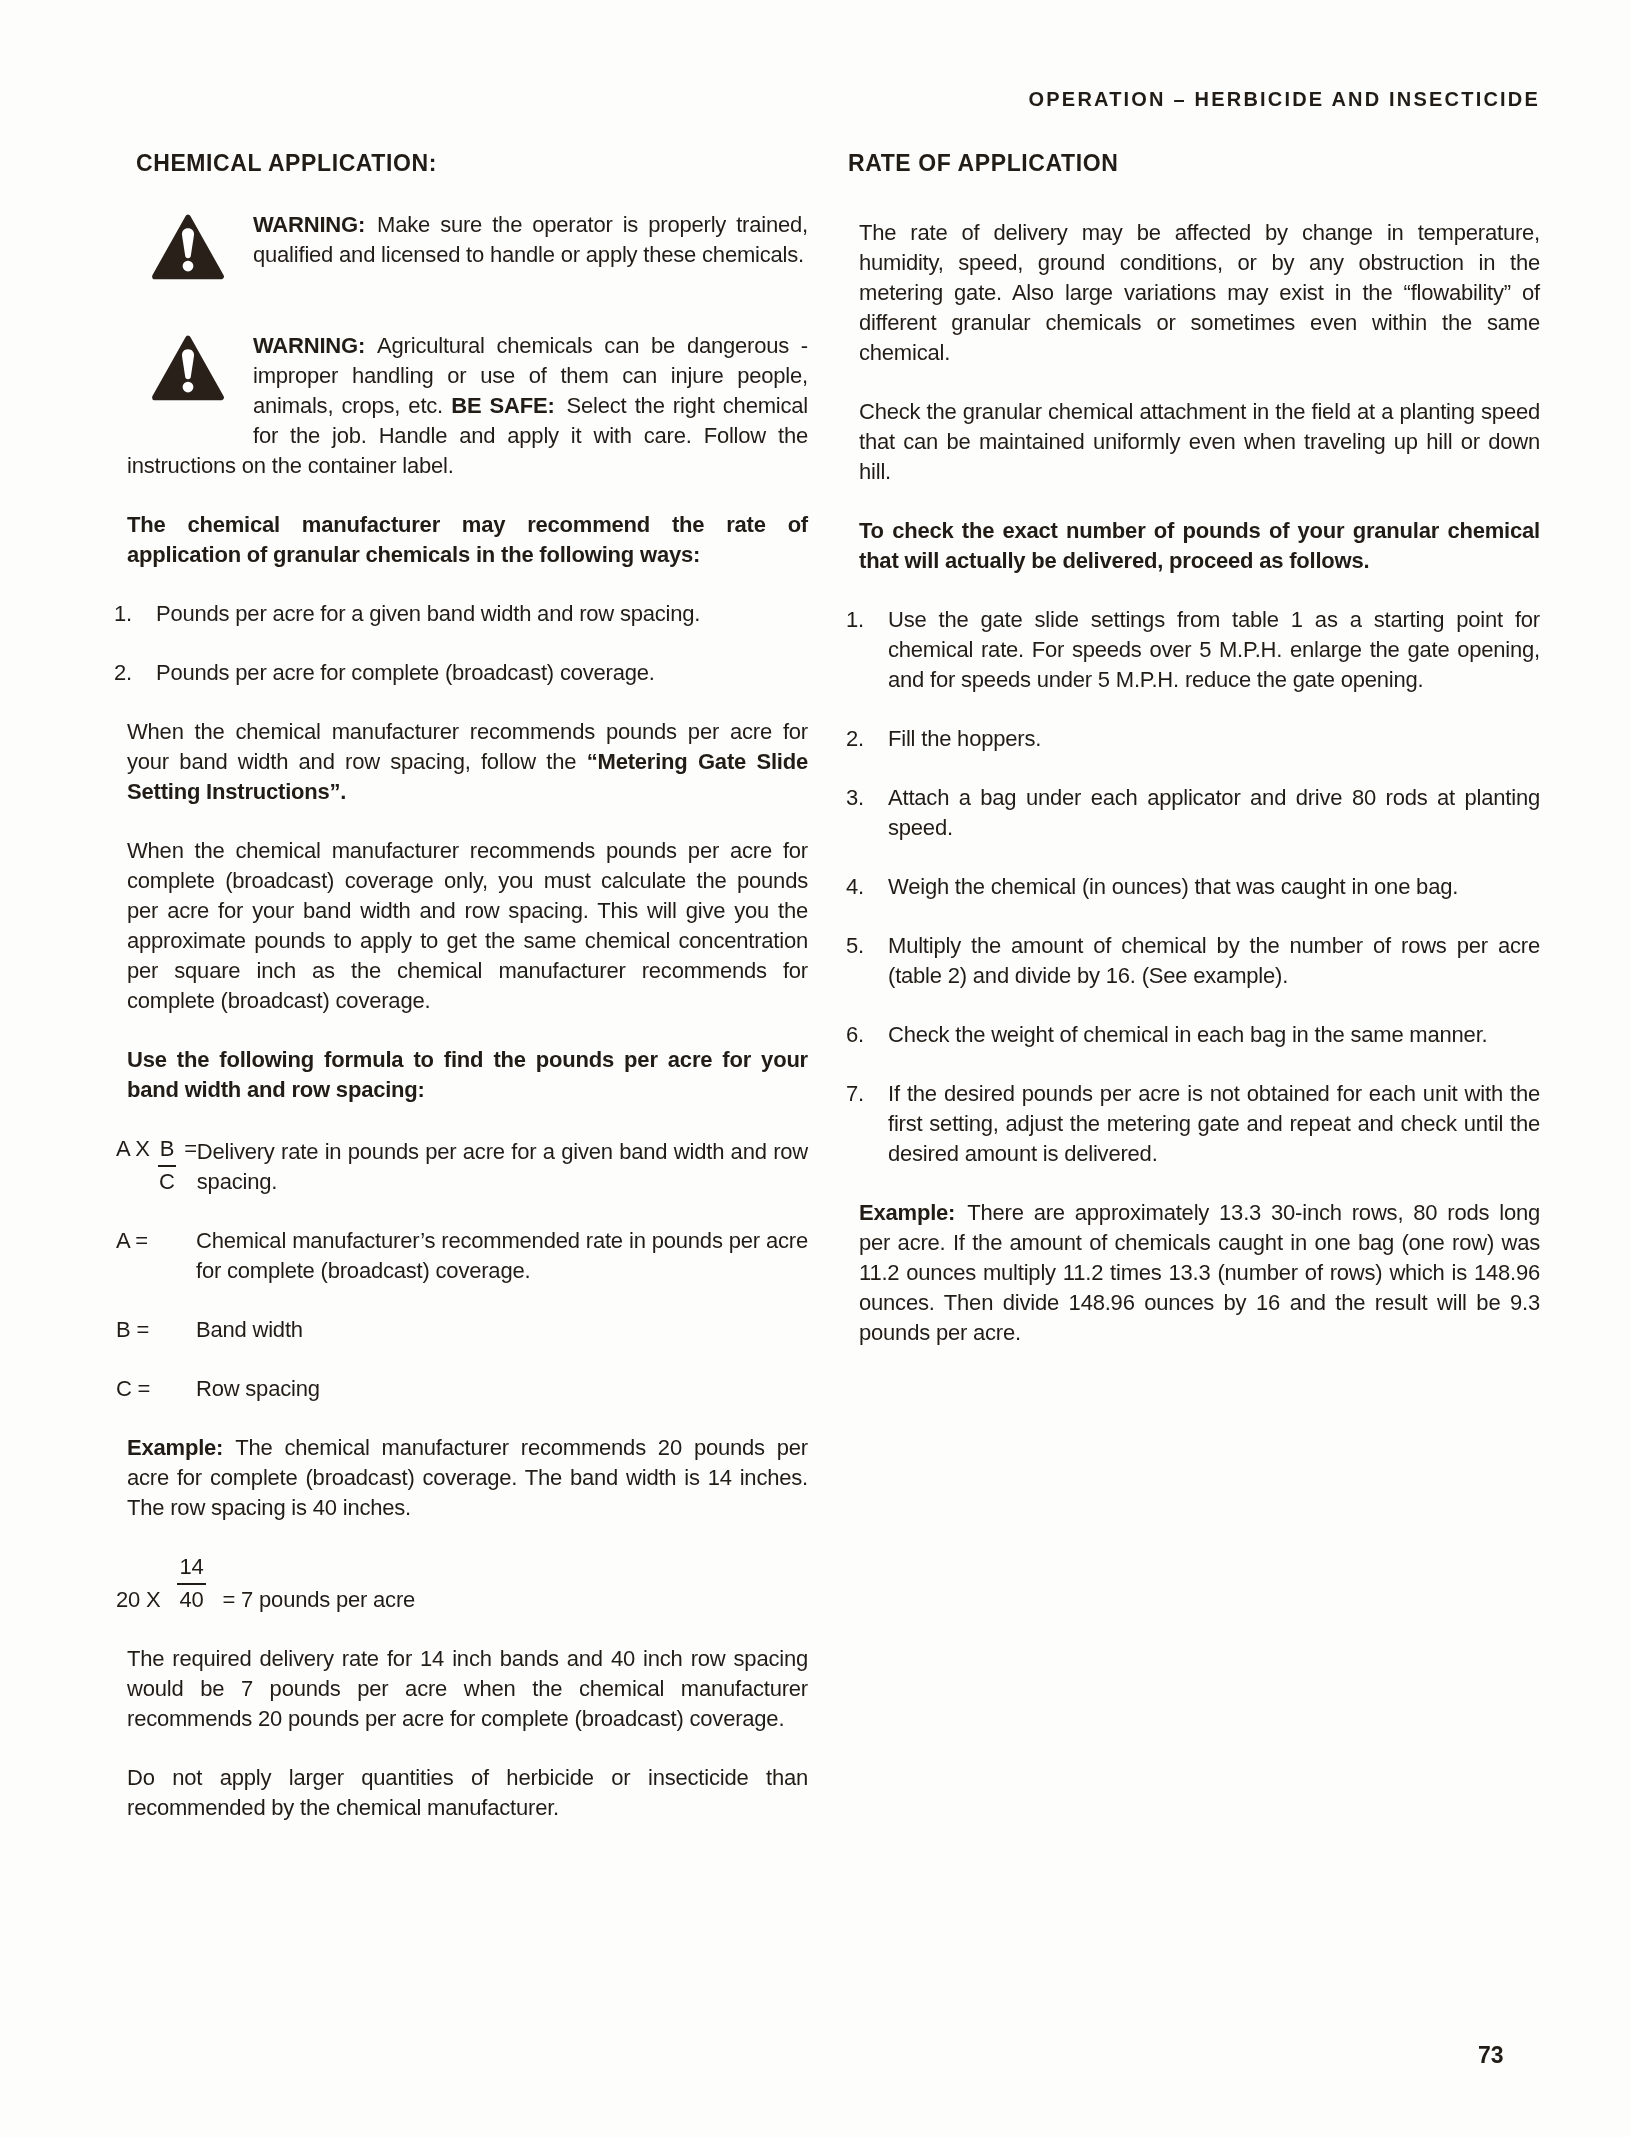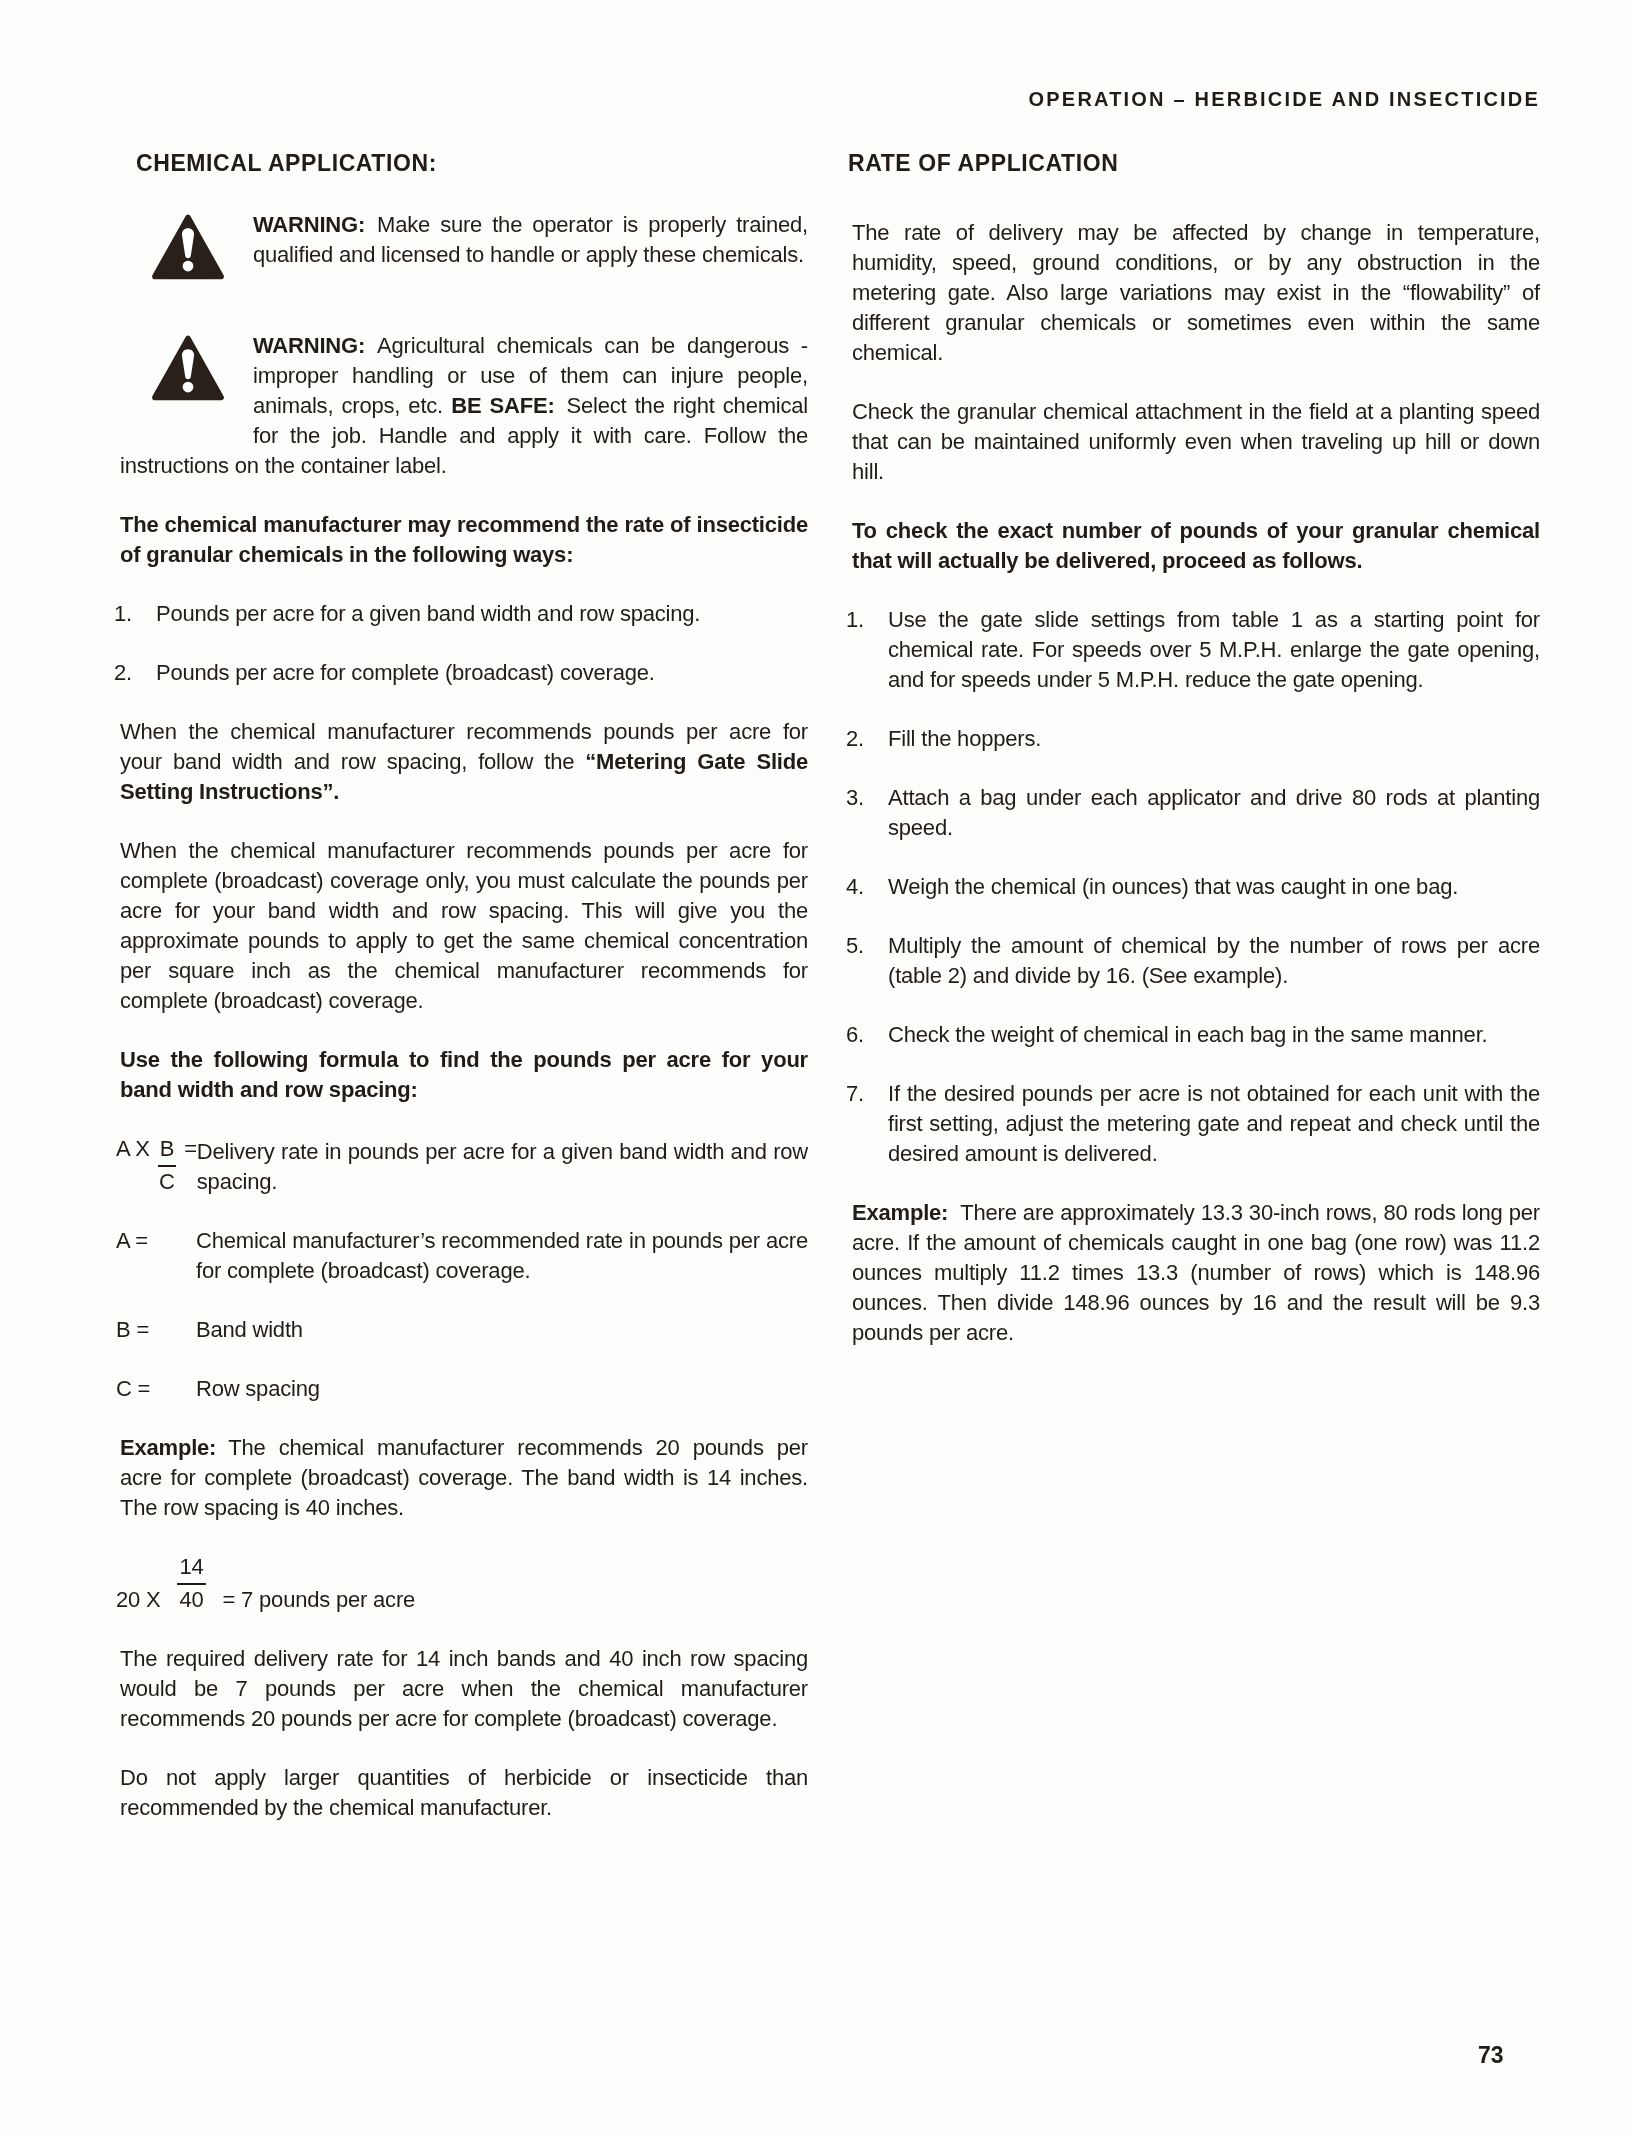--- a/index.html
+++ b/index.html
@@ -19,21 +19,21 @@
   }
   .col{position:absolute;top:148px;font-size:22px;line-height:30px;letter-spacing:-0.2px;}
   .col-left{left:116px;width:692px;}
   .col-right{left:848px;width:692px;}
   .colhead{
     font-size:23px;font-weight:bold;letter-spacing:0.6px;
     margin:0 0 32px 0;line-height:30px;
   }
   .col-left .colhead{margin-left:20px;}
   .col-right .colhead{margin-bottom:40px;}
-  .para{margin:0 0 29px 4px;text-align:justify;}
+  .para{margin:0 0 29px 11px;text-align:justify;}
   .bold{font-weight:bold;}
   .lead{font-weight:bold;margin-right:12px;}
   
   .warn{display:flow-root;margin-bottom:29px;}
   .warnfloat{float:left;width:137px;height:92px;}
   .warnfloat svg{display:block;margin:4px 0 0 36px;}
   .warn .para{margin-bottom:0;}
   
   .li{position:relative;padding-left:40px;margin-bottom:29px;text-align:justify;}
   .li .num{position:absolute;left:-2px;}
@@ -79,21 +79,21 @@
       <span class="warnfloat">
         <svg width="72" height="66" viewBox="0 0 100 92">
           <path d="M50 5 L96 87 L4 87 Z" fill="#292019" stroke="#292019" stroke-width="8" stroke-linejoin="round"></path>
           <path d="M50 20 C44.5 20 41 24 41.7 29.5 L46.2 59 C46.8 62.5 53.2 62.5 53.8 59 L58.3 29.5 C59 24 55.5 20 50 20 Z" fill="#ffffff"></path>
           <circle cx="50" cy="72.5" r="7.5" fill="#ffffff"></circle>
         </svg>
       </span>
       <p class="para"><b class="lead">WARNING:</b><span>Agricultural chemicals can be dangerous - improper handling or use of them can injure people, animals, crops, etc.</span> <b class="lead">BE SAFE:</b><span>Select the right chemical for the job. Handle and apply it with care. Follow the instructions on the container label.</span></p>
     </div>
 
-    <p class="para bold">The chemical manufacturer may recommend the rate of insecticide of granular chemicals in the following ways:</p>
+    <p class="para bold">The chemical manufacturer may recommend the rate of application of granular chemicals in the following ways:</p>
 
     <div class="li">
       <span class="num">1.</span>
       <span>Pounds per acre for a given band width and row spacing.</span>
     </div>
     <div class="li">
       <span class="num">2.</span>
       <span>Pounds per acre for complete (broadcast) coverage.</span>
     </div>
 

